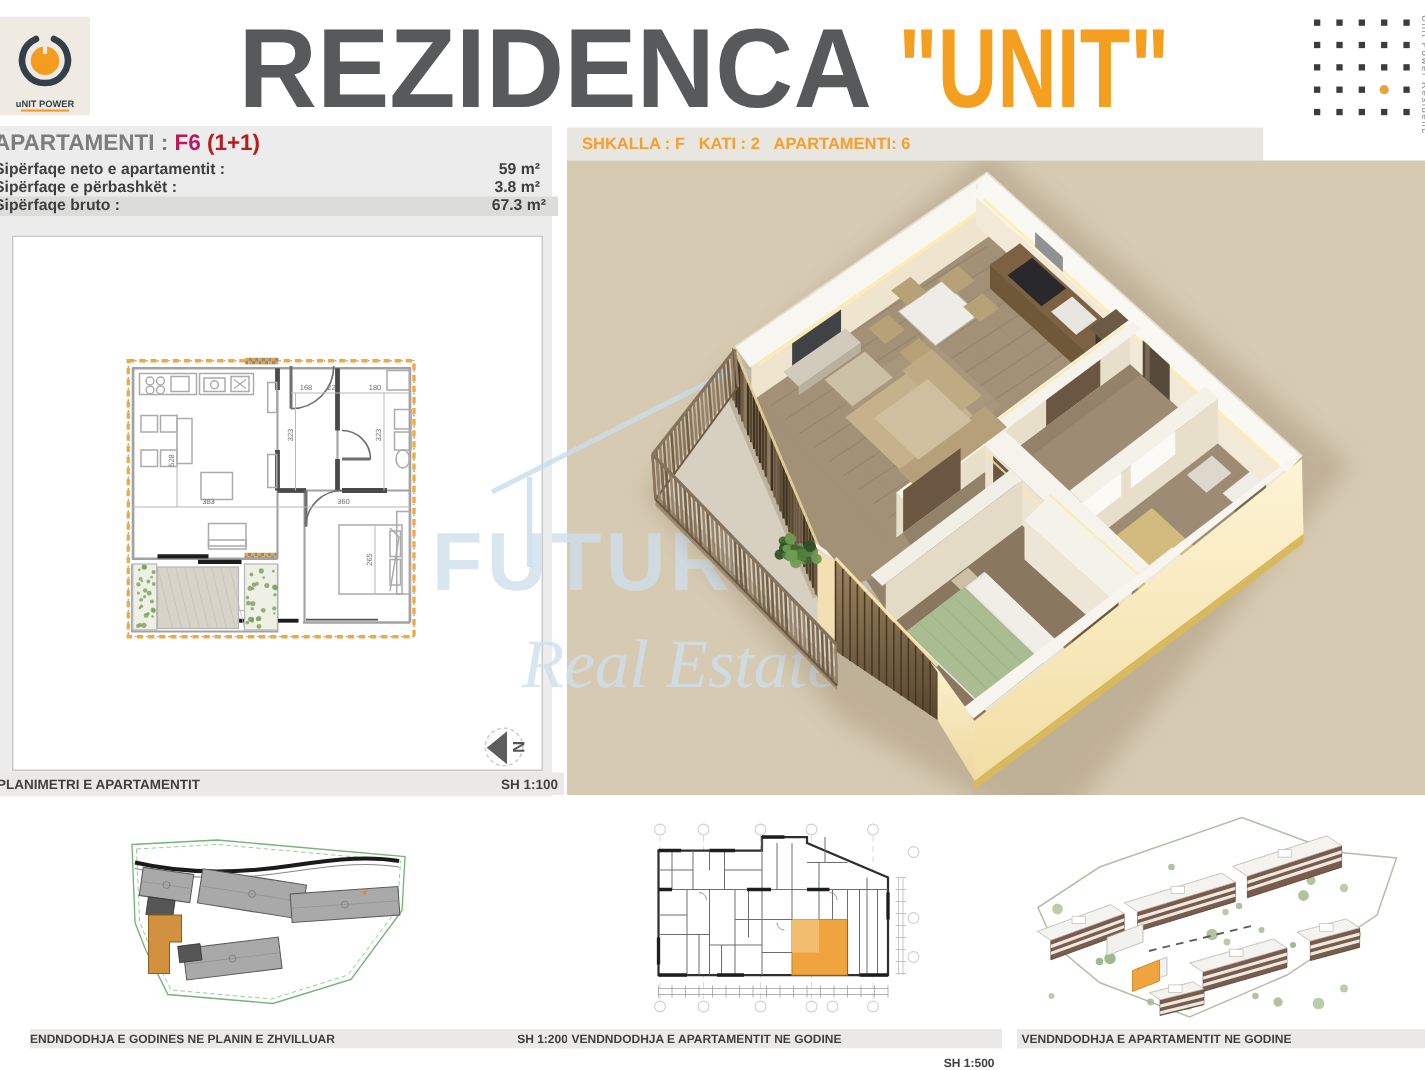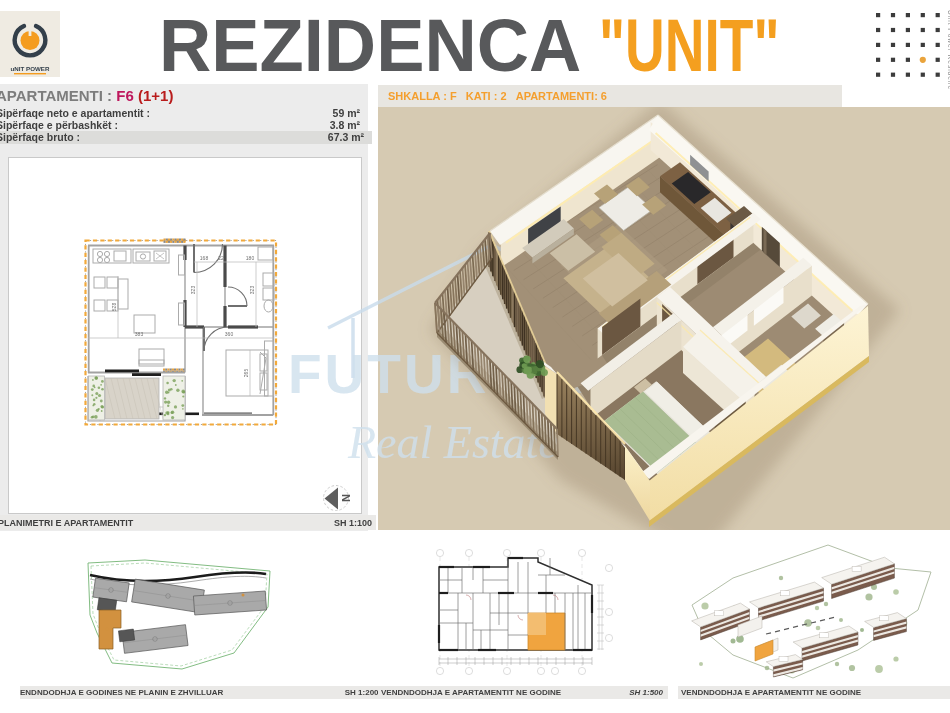--- a/index.html
+++ b/index.html
@@ -898,17 +898,17 @@
 <line x1="151" y1="88.6" x2="156" y2="87.4"></line>
 </g>
   </svg>
 
 <div class="abs" style="left:0;top:686px;width:368px;height:13px;background:#eae9e7;font-size:8px;font-weight:bold;color:#3f3f3f;margin-left:20px;">
   <span style="position:absolute;left:0px;top:2px;">ENDNDODHJA E GODINES NE PLANIN E ZHVILLUAR</span>
   <span style="position:absolute;right:5px;top:2px;">SH 1:2000</span>
 </div>
 <div class="abs" style="left:378px;top:686px;width:290px;height:13px;background:#eae9e7;font-size:8px;font-weight:bold;color:#3f3f3f;">
   <span style="position:absolute;left:3px;top:2px;">VENDNDODHJA E APARTAMENTIT NE GODINE</span>
-  <span style="position:absolute;right:5px;top:2px;font-style:italic;">SH 1:500</span>
+  <span style="position:absolute;right:5px;top:18px;">SH 1:500</span>
 </div>
 <div class="abs" style="left:678px;top:686px;width:272px;height:13px;background:#eae9e7;font-size:8px;font-weight:bold;color:#3f3f3f;">
   <span style="position:absolute;left:3px;top:2px;">VENDNDODHJA E APARTAMENTIT NE GODINE</span>
 </div>
 
 </body></html>

